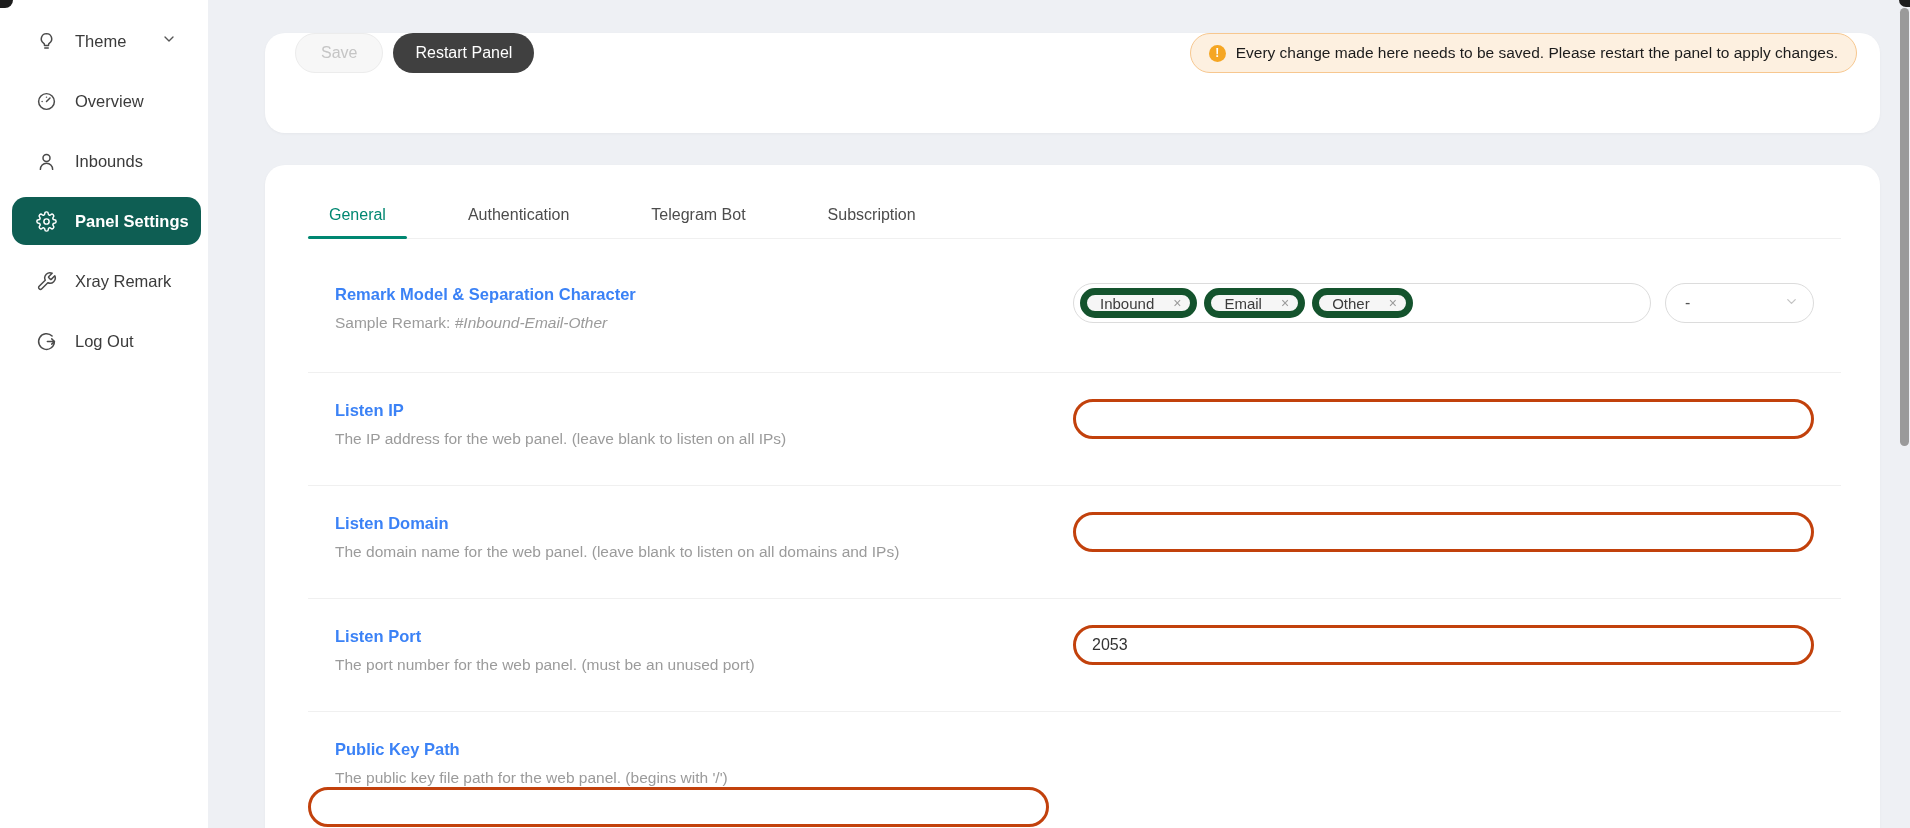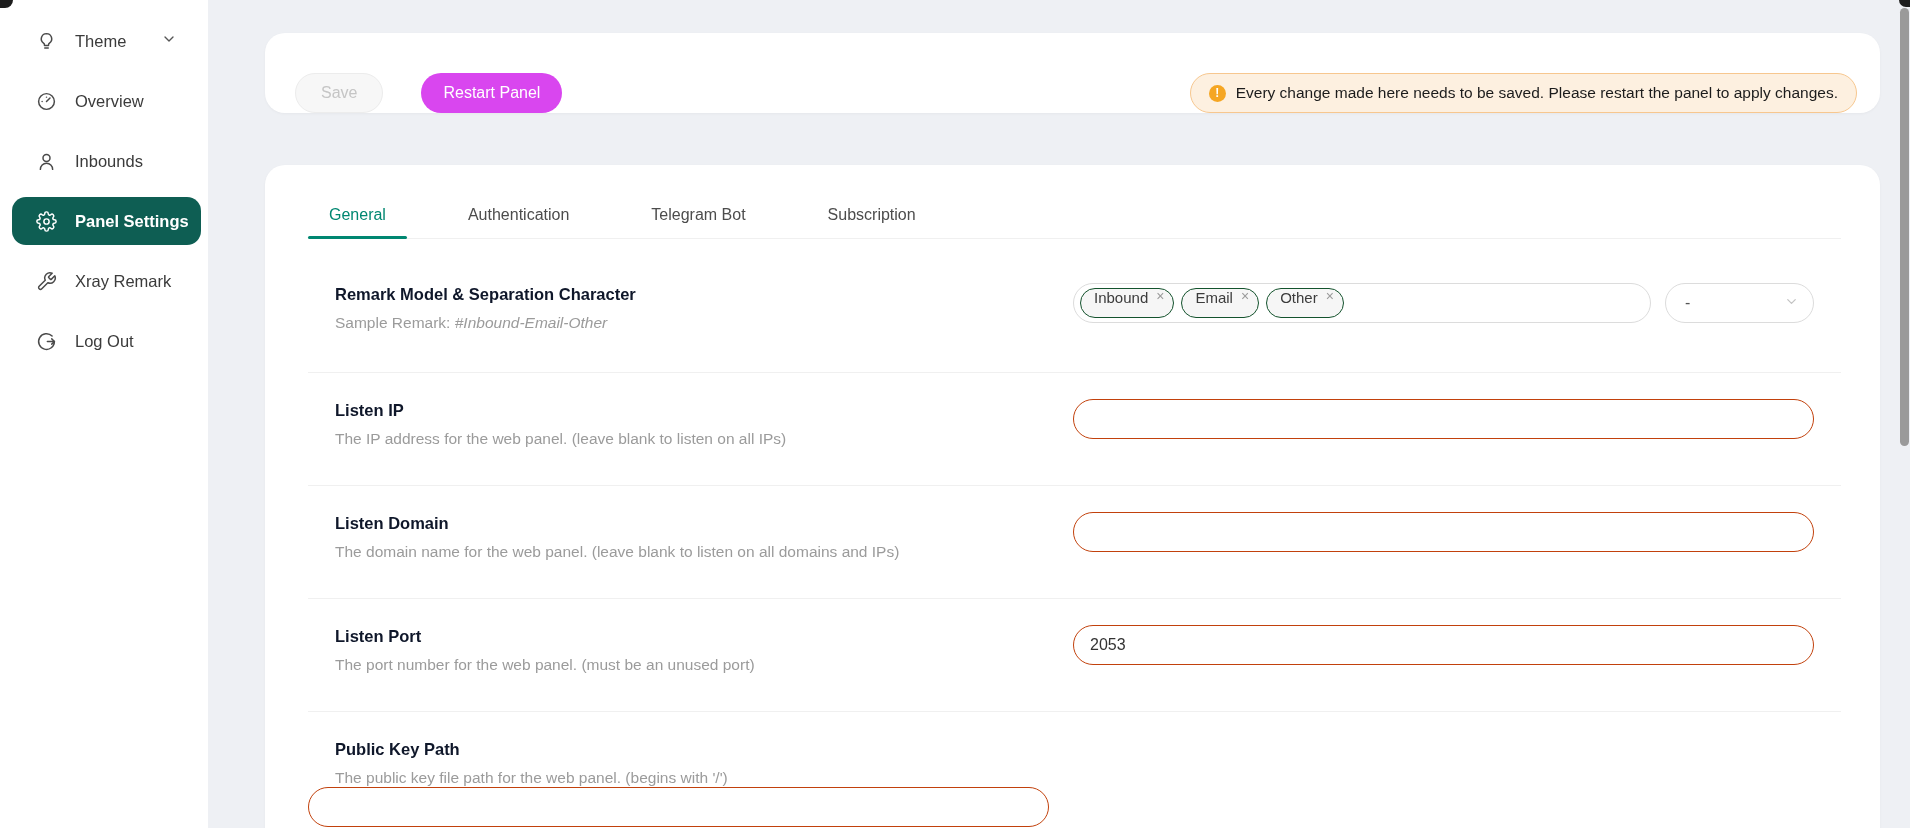--- a/index.html
+++ b/index.html
@@ -22,26 +22,26 @@
   }
   .side-item svg { width:21px; height:21px; flex:none; color:#4a4a4a; }
   .side-item.active { background:#0e5e53; color:#ffffff; font-weight:bold;text-align:right; }
   .side-item.active svg { color:#ffffff; }
   .side-chev { margin-left:auto; margin-right:24px; }
   .side-chev svg { width:16px; height:16px; color:#555; }
   
   .main { position:absolute; left:250px; top:0; width:1660px; height:828px; }
   .card { background:#fff; border-radius:20px; box-shadow:0 1px 3px rgba(0,0,0,0.04); }
   .card1 {
-    position:absolute; left:15px; right:30px; top:33px; height:80px;
-    display:flex; align-items:flex-end; padding:0 23px 0 30px;gap:28px;
+    position:absolute; left:15px; right:30px; top:33px; height:100px;
+    display:flex; align-items:flex-start; padding:0 23px 0 30px;
   }
   .btn { height:40px; border-radius:20px; font-size:16px; font-family:inherit; cursor:pointer; }
   .btn-save { padding:0 25px; background:#f7f7f7; border:1px solid #ececec; color:#c5c5c5; }
-  .btn-restart { padding:0 22px; background:#d946ef; border:none; color:#fff; margin-left:10px; }
+  .btn-restart { padding:0 22px; background:#404040; border:none; color:#fff; margin-left:10px; }
   .alert {
     margin-left:auto; height:40px; display:flex; align-items:center; gap:10px;
     background:#fdf0e0; border:1px solid #f7c78f; border-radius:20px;
     padding:0 18px; font-size:15.5px; color:#1c1c1c;
   }
   .alert-icon {
     width:17px; height:17px; border-radius:50%; background:#f5a623; color:#fff;
     font-size:12px; font-weight:bold; display:flex; align-items:center; justify-content:center; flex:none;
   }
   .card2 {
@@ -54,36 +54,36 @@
   .tab.active { color:#008771; }
   .tab.active::after {
     content:""; position:absolute; left:0; right:0; bottom:-1px; height:3px;
     background:#008771; border-radius:2px;
   }
   
   .frow { display:flex; align-items:flex-start; padding:26px 0 37px; border-bottom:1px solid #f0f0f0; }
   .frow.first { padding:44px 0 40px; }
   .frow.last { border-bottom:none;flex-direction:column; }
   .frow-left { flex:1; padding-left:27px; padding-top:2px; }
-  .flabel { font-size:16.5px; font-weight:bold; color:#0f172a; }
+  .flabel { font-size:16.5px; font-weight:bold; color:#3b82f6; }
   .fdesc { margin-top:10px; font-size:15.5px; color:#9b9b9b; }
   .fdesc .sample { font-style:italic; }
   .frow-right { width:741px; margin-right:27px; flex:none; display:flex; align-items:flex-start; }
   .pill-input {
-    width:100%; height:40px; border:1px solid #c2410c; border-radius:20px;
+    width:100%; height:40px; border:3px solid #c2410c; border-radius:20px;
     padding:0 16px; font-size:16px; color:#333; outline:none; background:#fff;
     font-family:inherit;
   }
   .multiselect {
     flex:1; min-height:40px; border:1px solid #dcdcdc; border-radius:20px;
     display:flex; align-items:center; padding:0 5px 0 6px; gap:7px; background:#fff; cursor:text;
   }
   .tag {
-    height:30px; background:#f6f6f6; border:1px solid #14532d; border-radius:15px;
-    display:flex; align-items:flex-start; padding:0 9px 0 13px; font-size:15px; color:#3c3c3c; gap:8px;
+    height:30px; background:#f6f6f6; border:7px solid #14532d; border-radius:15px;
+    display:flex; align-items:center; padding:0 9px 0 13px; font-size:15px; color:#3c3c3c; gap:19px;
   }
   .tag-x { color:#9a9a9a; font-size:14px; cursor:pointer; line-height:1; }
   .sep-select {
     width:149px; height:40px; margin-left:14px; border:1px solid #dcdcdc; border-radius:20px;
     display:flex; align-items:center; padding:0 14px 0 19px; color:#555; font-size:16px;
     background:#fff; cursor:pointer;
   }
   .sep-chev { margin-left:auto; color:#c3c3c3; }
   .sep-chev svg { width:15px; height:15px; }
   

